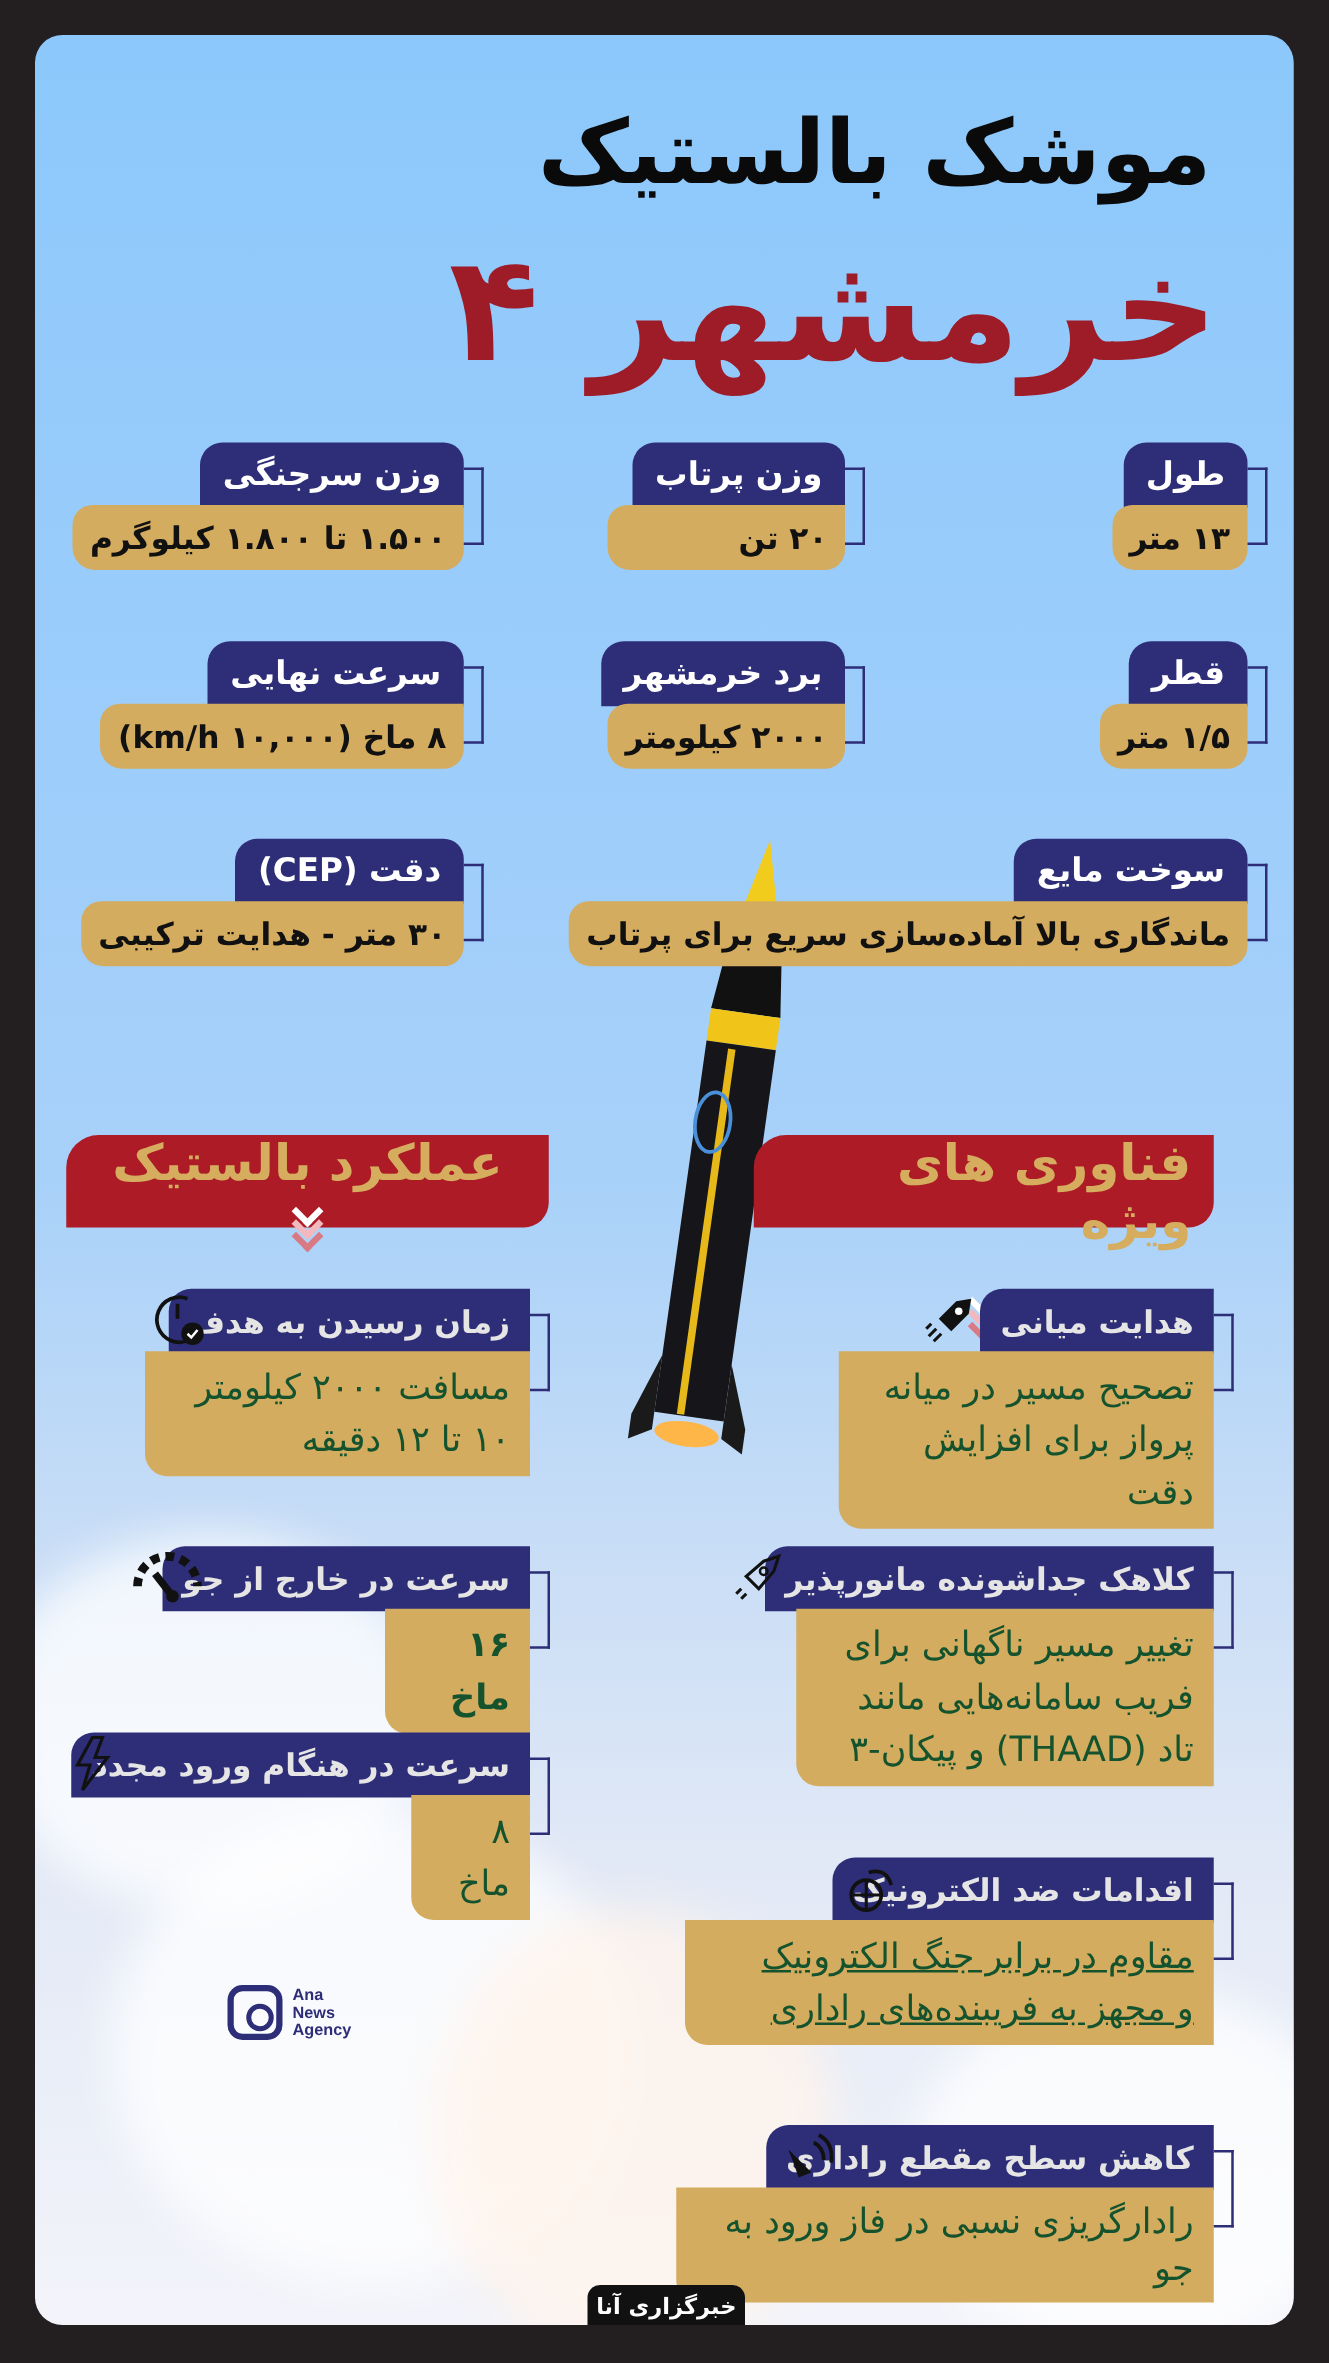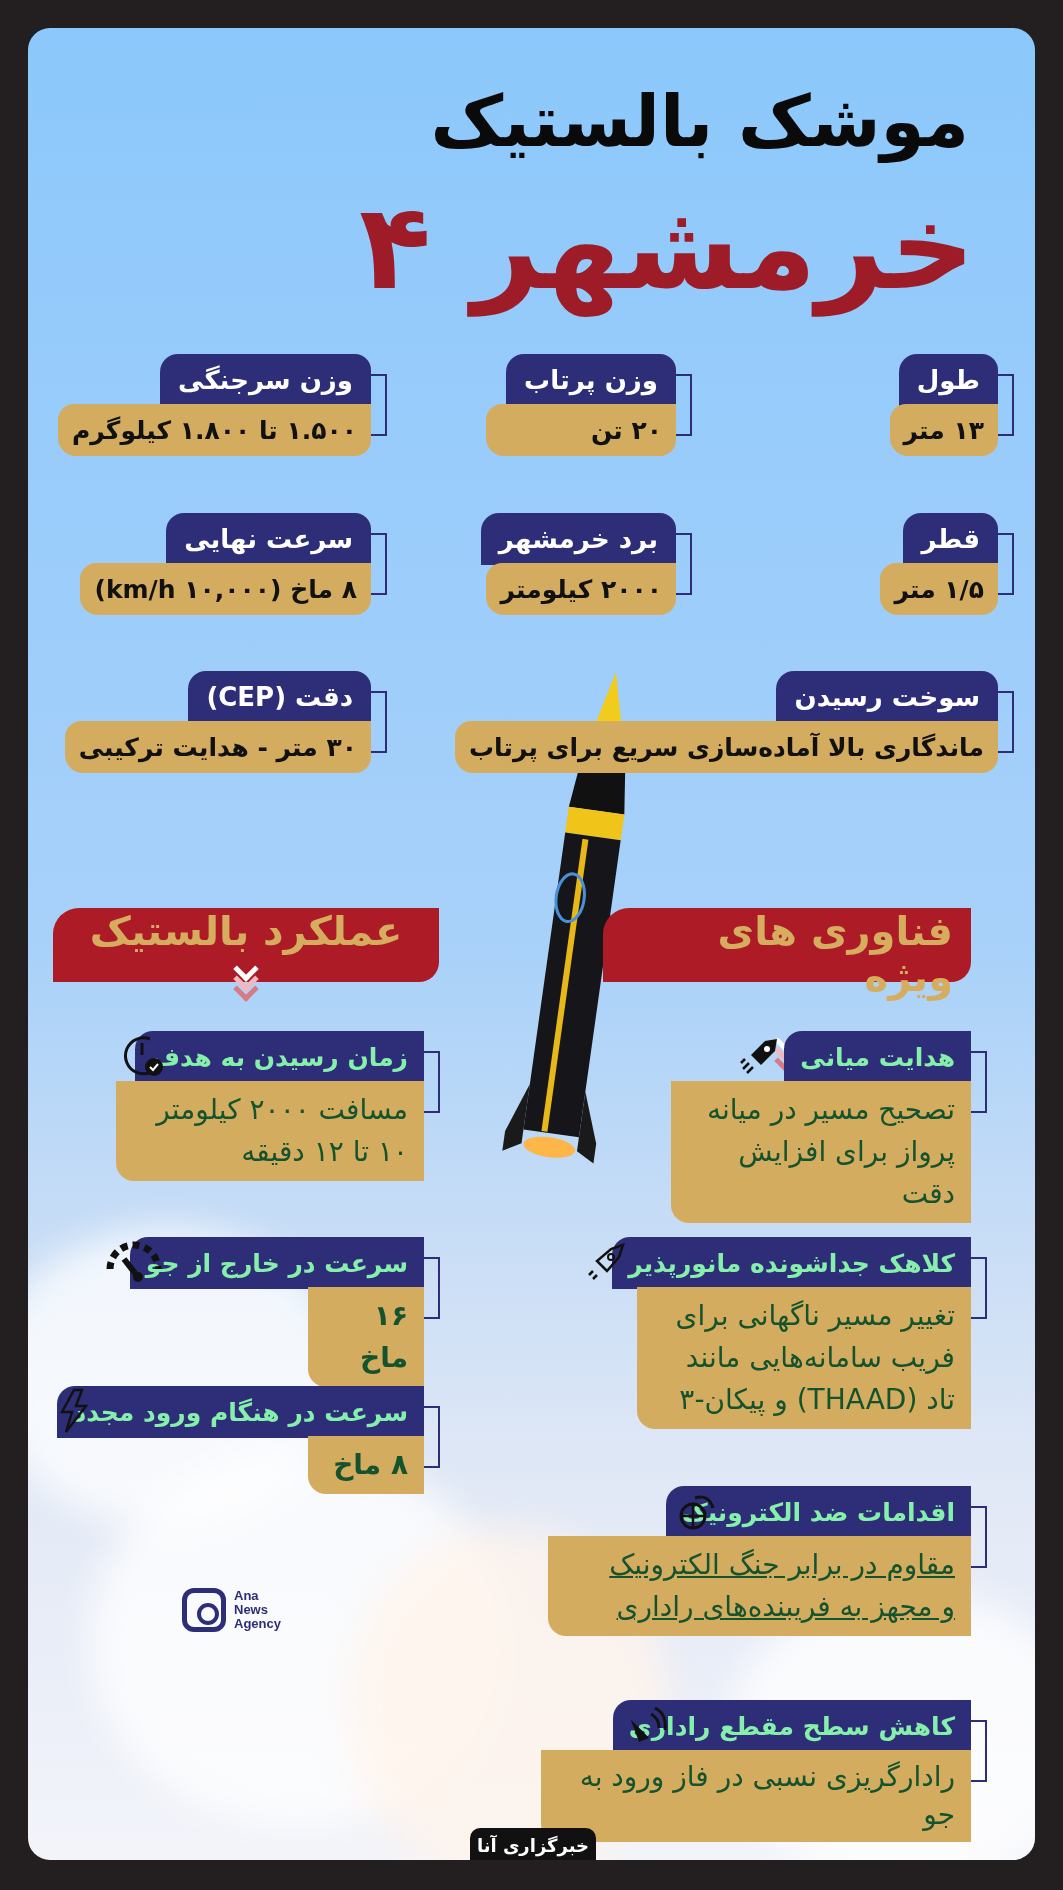--- a/index.html
+++ b/index.html
@@ -33,21 +33,21 @@
     border-radius: 20px 0 20px 0; display: flex; align-items: center; padding: 0 18px; gap: 14px;
     border-top-left-radius: 26px;
     flex-direction: column;
   }
   .banner .txt { color: #d6ad5e; font-size: 40px; font-weight: bold; }
   .chev { display: flex; flex-direction: column; align-items: center; }
   .chev span { display: block; width: 18px; height: 18px; border-right: 5px solid; border-bottom: 5px solid; transform: rotate(45deg); margin-top: -8px; }
   .feat { position: absolute; }
   .feat .lbl {
     position: absolute; right: 0; top: 0; height: 52px; padding: 0 16px;
-    background: #2e2e78; color: #86efac; font-size: 25px; font-weight: bold;
+    background: #2e2e78; color: #e5e5e5; font-size: 25px; font-weight: bold;
     border-radius: 18px 0 0 0; display: flex; align-items: center; white-space: nowrap;
   }
   .feat .val {
     position: absolute; right: 0; top: 50px; padding: 8px 16px;
     background: #d4ac5f; color: #14532d; font-size: 28px; line-height: 42px;
     border-radius: 0 0 0 18px; white-space: pre-line; text-align: right;
   }
   .feat .bracket { position: absolute; right: -16px; top: 20px; width: 16px; height: 62px; border: 2px solid #2e2e78; border-left: none; }
   .ficon { position: absolute; top: 2px; width: 46px; height: 46px; }
   .rocket { position: absolute; left: 0; top: 0; }
@@ -113,21 +113,21 @@
     <div class="val">۲۰۰۰ کیلومتر</div>
     <div class="bracket"></div>
   </div>
   <div class="spec" style="right:664px;top:485px;width:296px;height:105px;">
     <div class="lbl">سرعت نهایی</div>
     <div class="val">۸ ماخ (km/h ۱۰,۰۰۰)</div>
     <div class="bracket"></div>
   </div>
 
   <div class="spec" style="right:37px;top:643px;width:500px;height:105px;">
-    <div class="lbl">سوخت رسیدن</div>
+    <div class="lbl">سوخت مایع</div>
     <div class="val" style="font-weight:bold;">ماندگاری بالا آماده‌سازی سریع برای پرتاب</div>
     <div class="bracket"></div>
   </div>
   <div class="spec" style="right:664px;top:643px;width:296px;height:105px;">
     <div class="lbl">دقت (CEP)</div>
     <div class="val">۳۰ متر - هدایت ترکیبی</div>
     <div class="bracket"></div>
   </div>
 
   <div class="banner" style="right:64px;width:368px;gap:40px;">
@@ -214,21 +214,21 @@
     <div class="bracket"></div>
     <svg class="ficon" style="right:260px;width:60px;" viewBox="0 0 60 46">
       <path d="M6,30 A24,24 0 0 1 54,30" fill="none" stroke="#111" stroke-width="7" stroke-dasharray="7 5"></path>
       <path d="M20,20 L34,38" stroke="#111" stroke-width="6"></path>
         <circle cx="34" cy="38" r="5" fill="#111"></circle>
     </svg>
   </div>
 
   <div class="feat" style="left:280px;top:1358px;width:116px;height:110px;">
     <div class="lbl">سرعت در هنگام ورود مجدد</div>
-    <div class="val" style="width:116px;font-weight:bold;">۸ ماخ</div>
+    <div class="val" style="width:95px;font-weight:normal;">۸ ماخ</div>
     <div class="bracket"></div>
     <svg class="ficon" style="right:326px;" viewBox="0 0 46 46">
       <path d="M22,2 L10,24 L20,24 L14,44 L34,18 L24,18 L30,2 Z" fill="none" stroke="#111" stroke-width="2.5"></path>
     </svg>
   </div>
 
   <div class="footer-badge" style="left:442px;top:1800px;">خبرگزاری آنا</div>
 </div>
 
 <div class="logo">

